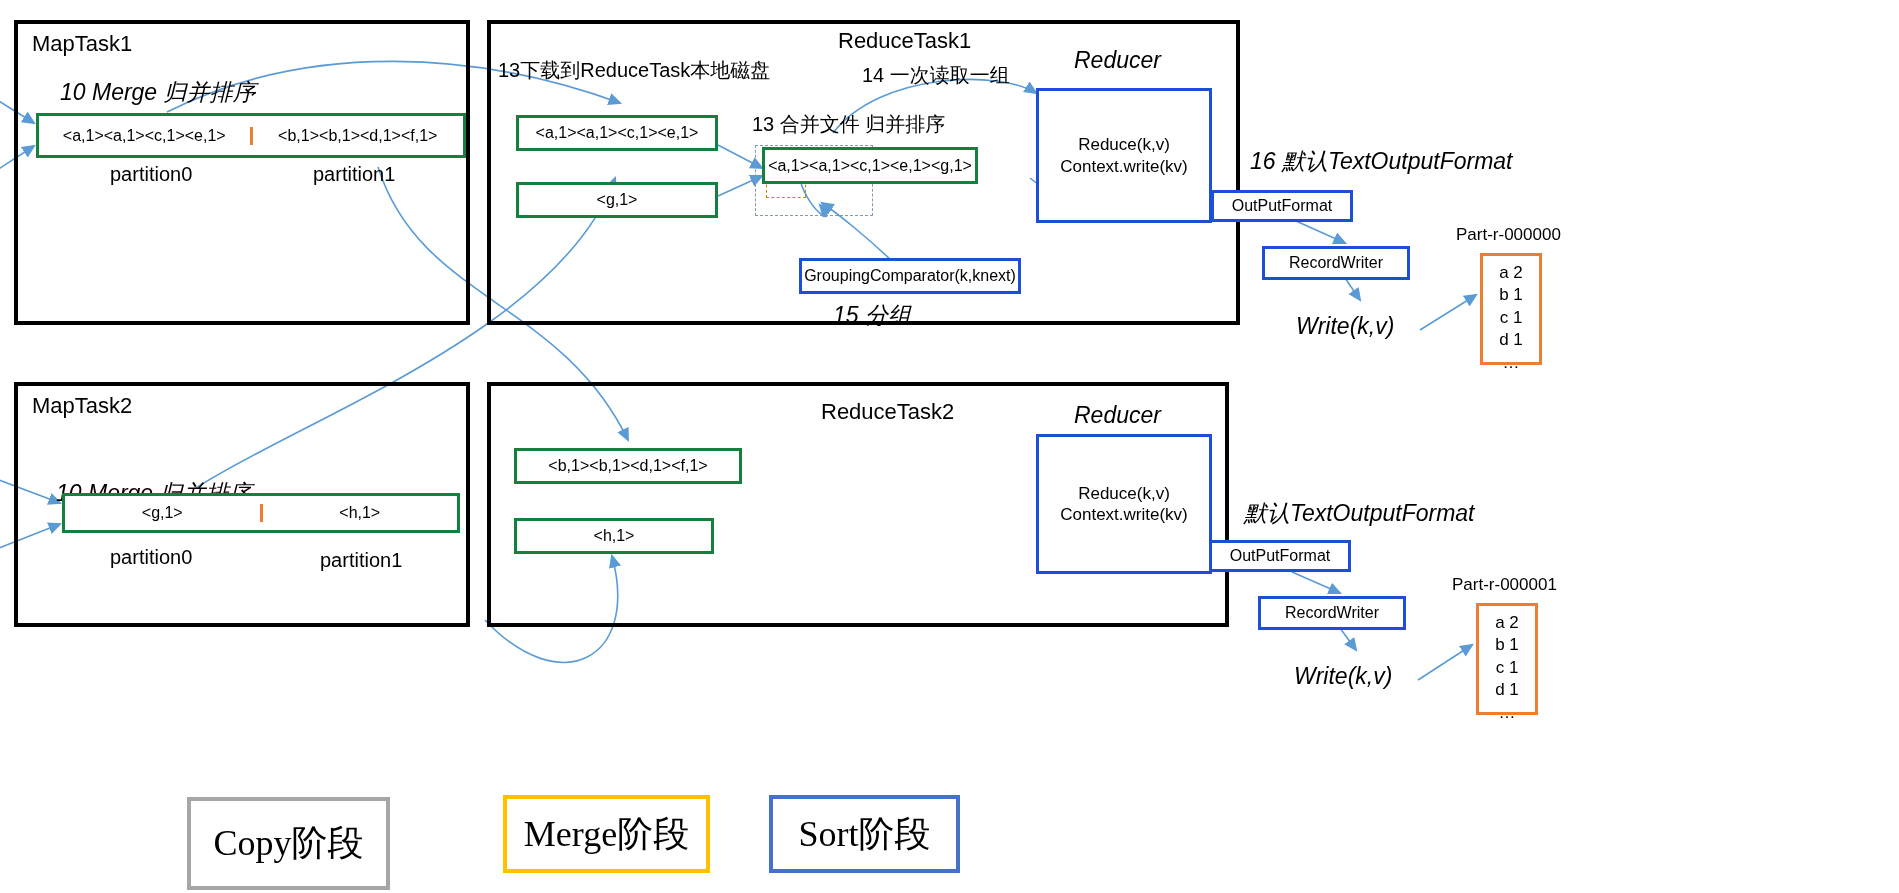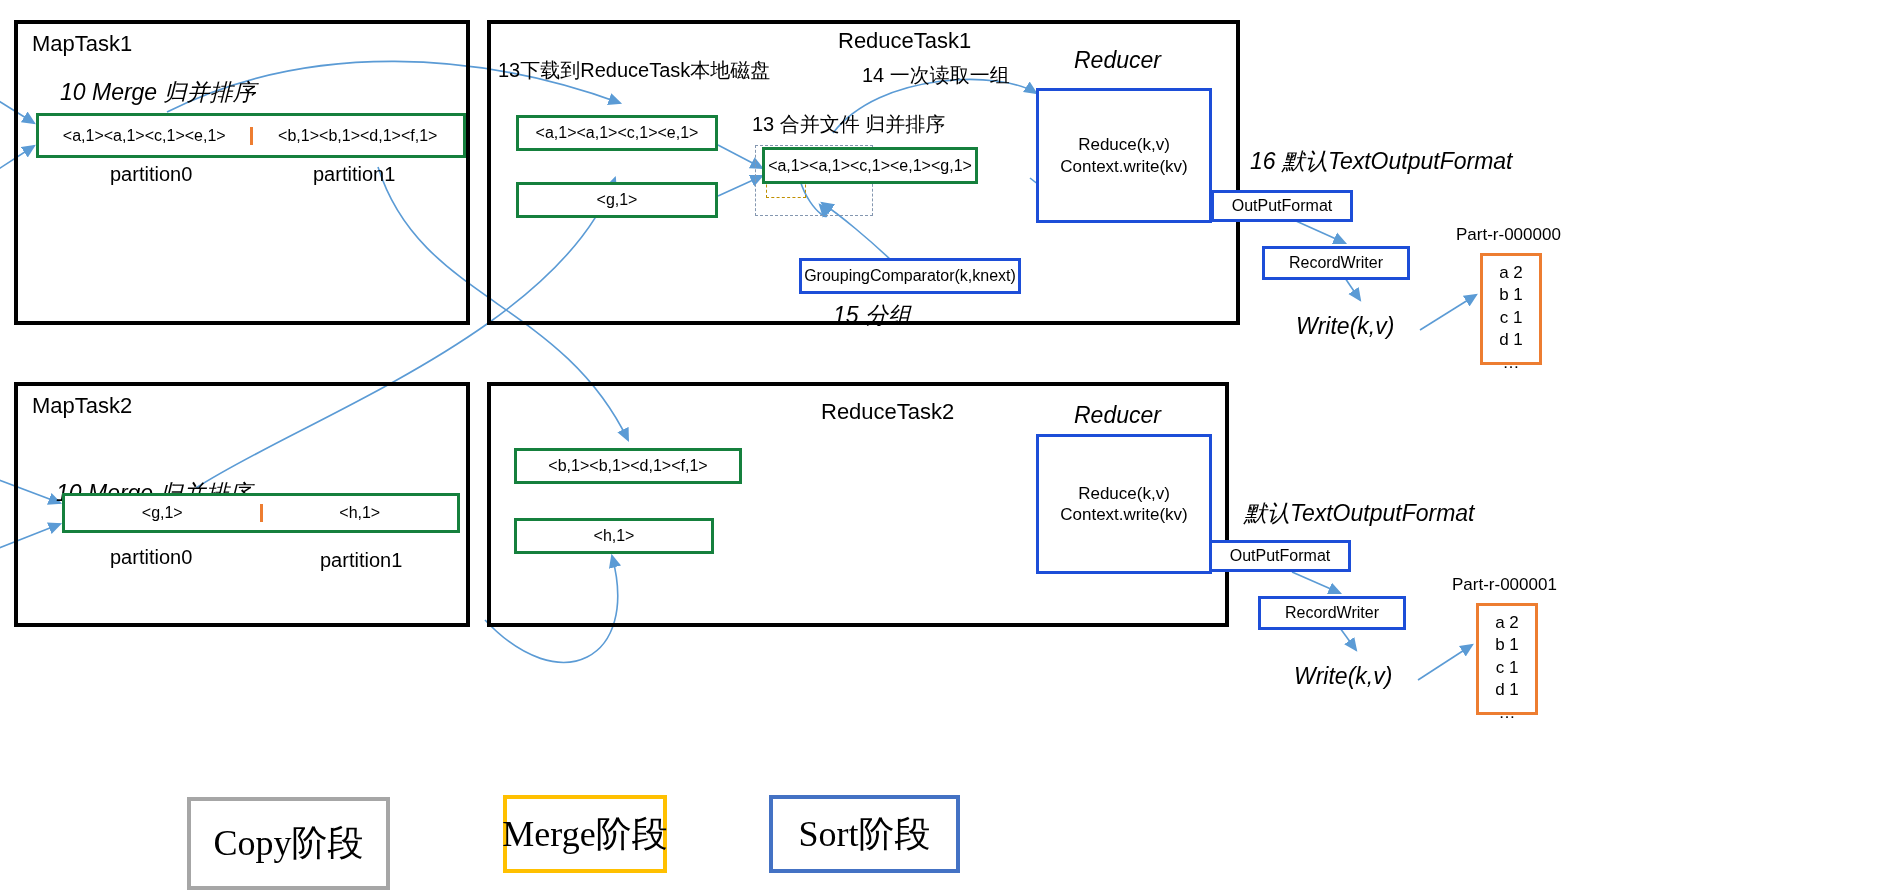--- a/index.html
+++ b/index.html
@@ -211,16 +211,16 @@
   <div class="abs lbl t17" style="left:1452px;top:575px;">Part-r-000001</div>
   <div class="abs partfile" style="left:1476px;top:603px;width:62px;height:112px;">
     <div>a 2</div>
     <div>b 1</div>
     <div>c 1</div>
     <div>d 1</div>
     <div>…</div>
   </div>
 
   <div class="abs legend-box lg-copy" style="left:163px;top:797px;width:203px;height:93px;margin-left:24px;">Copy阶段</div>
-  <div class="abs legend-box lg-merge" style="left:503px;top:795px;width:164px;height:78px;">Merge阶段</div>
+  <div class="abs legend-box lg-merge" style="left:503px;top:795px;width:207px;height:78px;">Merge阶段</div>
   <div class="abs legend-box lg-sort" style="left:769px;top:795px;width:191px;height:78px;">Sort阶段</div>
 
 </div>
 
 </body></html>

